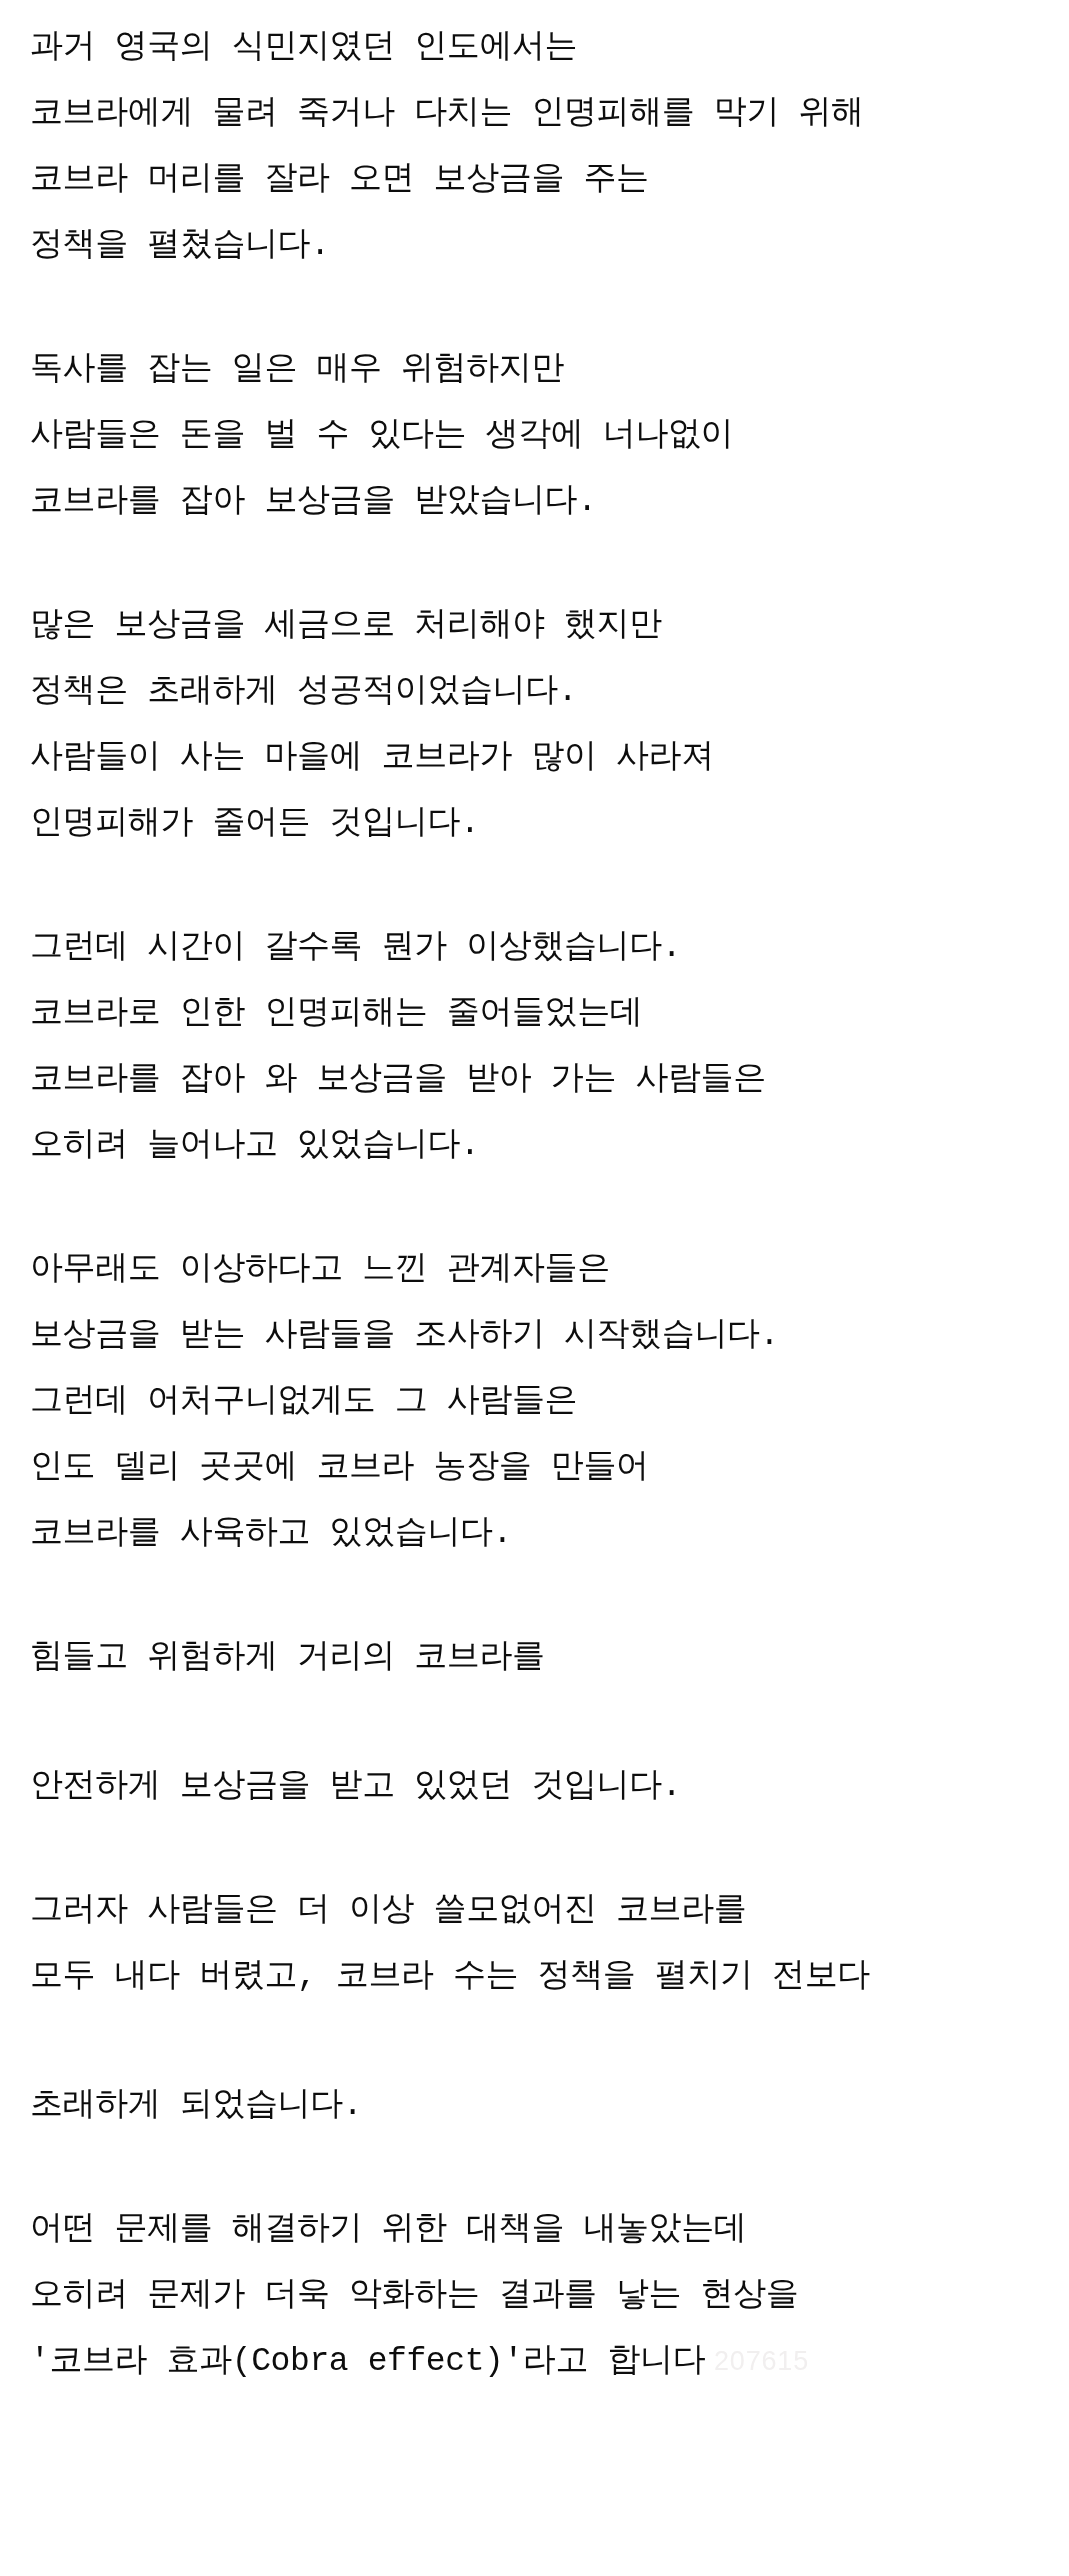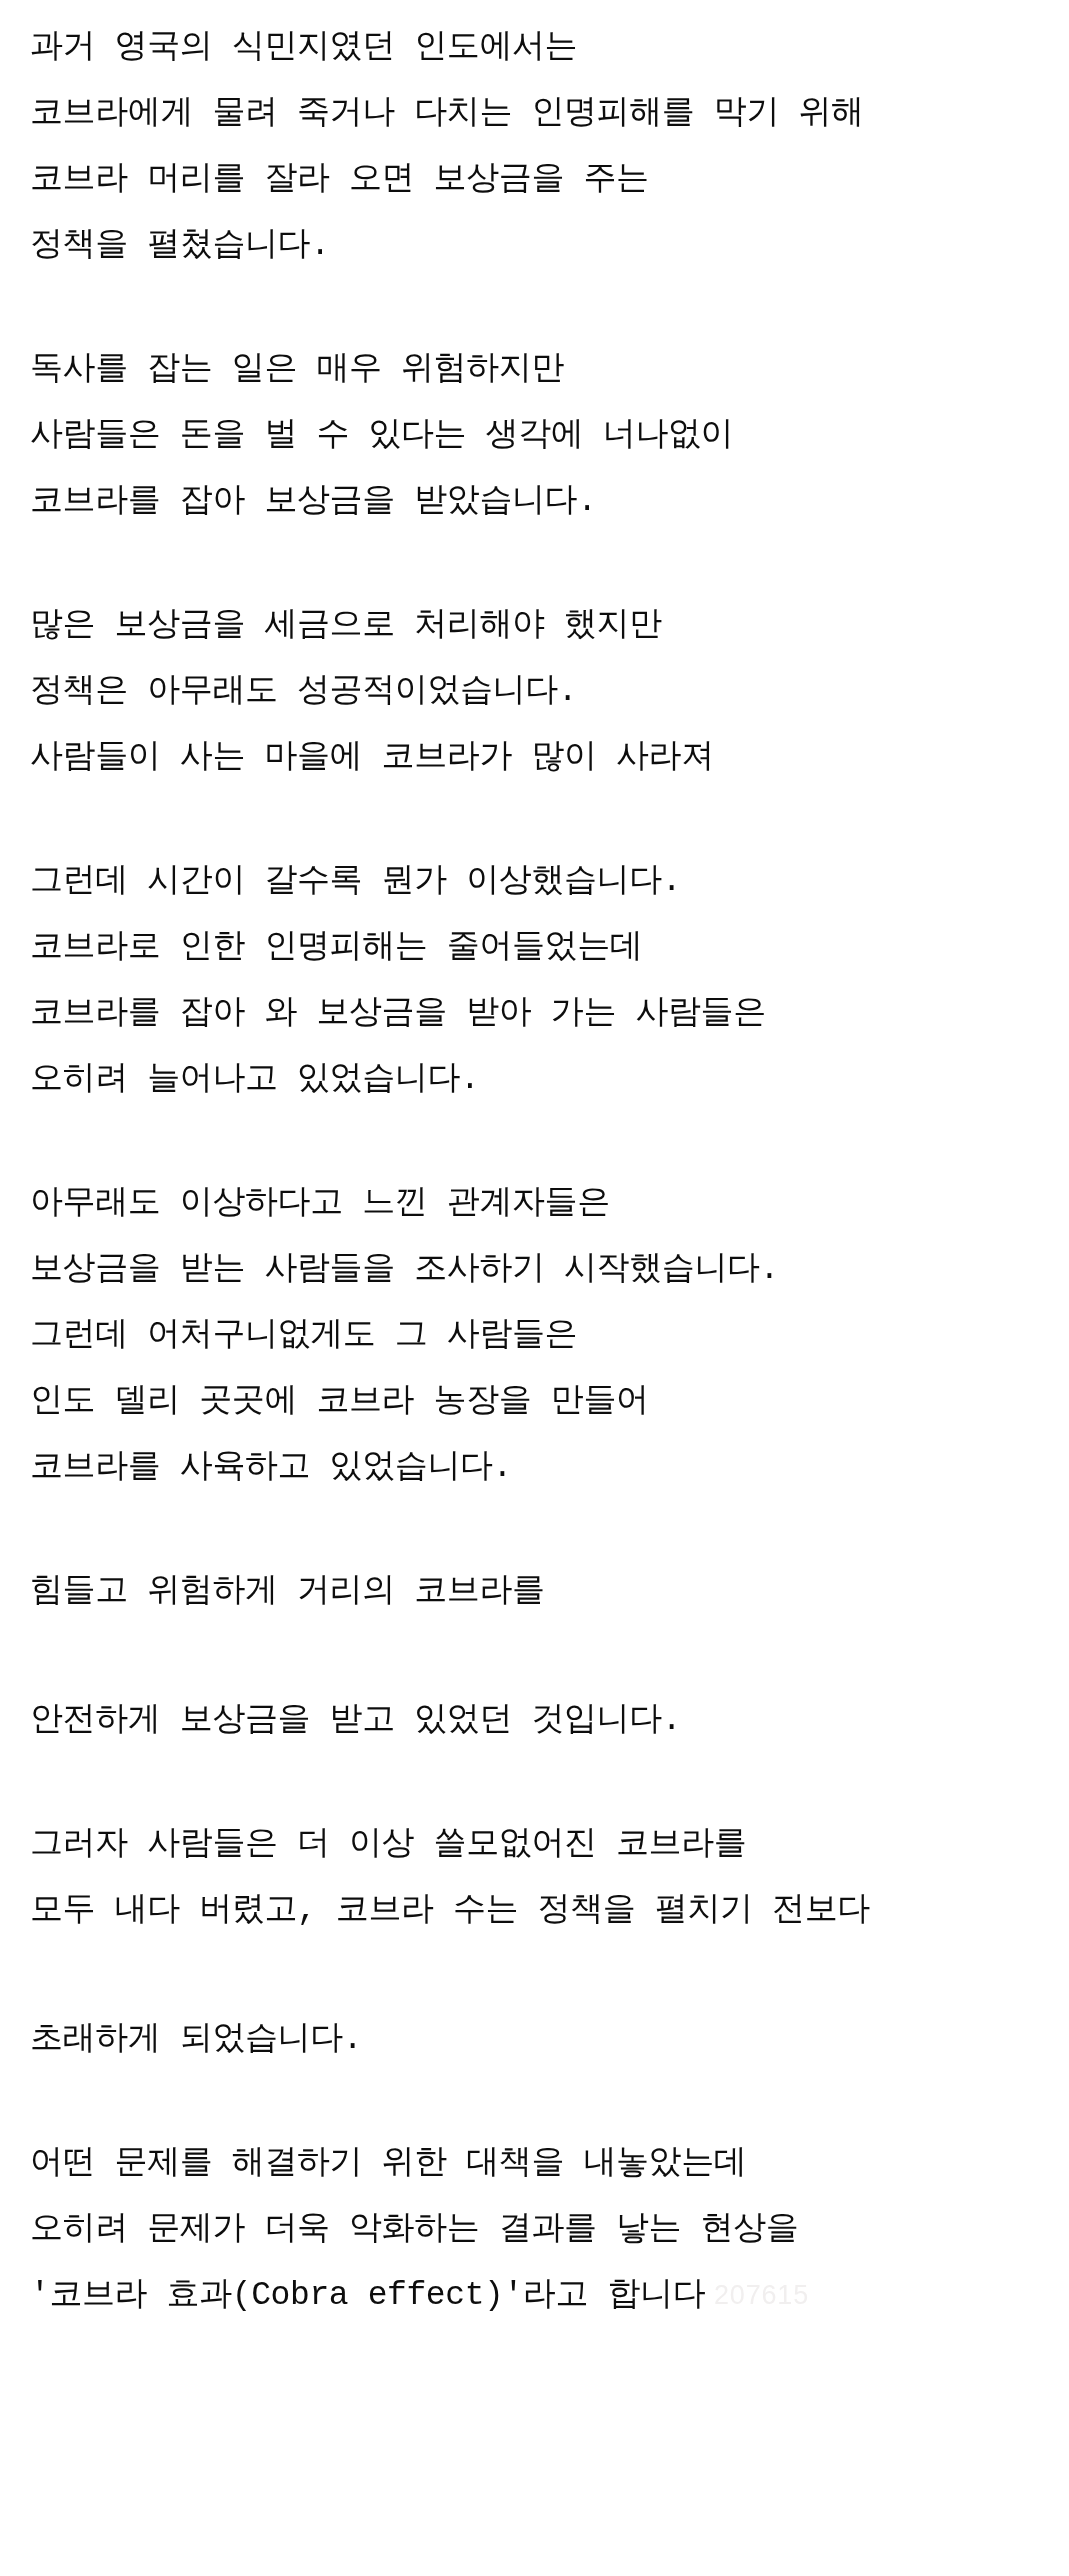--- a/index.html
+++ b/index.html
@@ -39,20 +39,20 @@
     letter-spacing: 0.8px;
     user-select: none;
   }
 </style>
 </head>
 <body style="background: rgb(255, 255, 255);">
 
 <main id="page" data-name="story-text-page" style="color: rgb(13, 13, 13);">
     <p class="para" data-name="paragraph-1"><span class="text-line" data-name="text-line">과거 영국의 식민지였던 인도에서는</span><br><span class="text-line" data-name="text-line">코브라에게 물려 죽거나 다치는 인명피해를 막기 위해</span><br><span class="text-line" data-name="text-line">코브라 머리를 잘라 오면 보상금을 주는</span><br><span class="text-line" data-name="text-line">정책을 펼쳤습니다.</span></p>
     <p class="para" data-name="paragraph-2"><span class="text-line" data-name="text-line">독사를 잡는 일은 매우 위험하지만</span><br><span class="text-line" data-name="text-line">사람들은 돈을 벌 수 있다는 생각에 너나없이</span><br><span class="text-line" data-name="text-line">코브라를 잡아 보상금을 받았습니다.</span></p>
-    <p class="para" data-name="paragraph-3"><span class="text-line" data-name="text-line">많은 보상금을 세금으로 처리해야 했지만</span><br><span class="text-line" data-name="text-line">정책은 아무래도 성공적이었습니다.</span><br><span class="text-line" data-name="text-line">사람들이 사는 마을에 코브라가 많이 사라져</span><br></p>
+    <p class="para" data-name="paragraph-3"><span class="text-line" data-name="text-line">많은 보상금을 세금으로 처리해야 했지만</span><br><span class="text-line" data-name="text-line">정책은 초래하게 성공적이었습니다.</span><br><span class="text-line" data-name="text-line">사람들이 사는 마을에 코브라가 많이 사라져</span><br><span class="text-line" data-name="text-line">인명피해가 줄어든 것입니다.</span></p>
     <p class="para" data-name="paragraph-4"><span class="text-line" data-name="text-line">그런데 시간이 갈수록 뭔가 이상했습니다.</span><br><span class="text-line" data-name="text-line">코브라로 인한 인명피해는 줄어들었는데</span><br><span class="text-line" data-name="text-line">코브라를 잡아 와 보상금을 받아 가는 사람들은</span><br><span class="text-line" data-name="text-line">오히려 늘어나고 있었습니다.</span></p>
     <p class="para" data-name="paragraph-5"><span class="text-line" data-name="text-line">아무래도 이상하다고 느낀 관계자들은</span><br><span class="text-line" data-name="text-line">보상금을 받는 사람들을 조사하기 시작했습니다.</span><br><span class="text-line" data-name="text-line">그런데 어처구니없게도 그 사람들은</span><br><span class="text-line" data-name="text-line">인도 델리 곳곳에 코브라 농장을 만들어</span><br><span class="text-line" data-name="text-line">코브라를 사육하고 있었습니다.</span></p>
     <p class="para" data-name="paragraph-6"><span class="text-line" data-name="text-line">힘들고 위험하게 거리의 코브라를</span><br><br><span class="text-line" data-name="text-line">안전하게 보상금을 받고 있었던 것입니다.</span></p>
     <p class="para" data-name="paragraph-8"><span class="text-line" data-name="text-line">그러자 사람들은 더 이상 쓸모없어진 코브라를</span><br><span class="text-line" data-name="text-line">모두 내다 버렸고, 코브라 수는 정책을 펼치기 전보다</span><br><br><span class="text-line" data-name="text-line">초래하게 되었습니다.</span></p>
     <p class="para" data-name="paragraph-9"><span class="text-line" data-name="text-line">어떤 문제를 해결하기 위한 대책을 내놓았는데</span><br><span class="text-line" data-name="text-line">오히려 문제가 더욱 악화하는 결과를 낳는 현상을</span><br><span class="text-line" data-name="text-line">'코브라 효과(Cobra effect)'라고 합니다</span> <span class="watermark" data-name="watermark-number" style="color: rgb(241, 239, 239);">207615</span></p>
   </main>
 
 
 </body></html>

